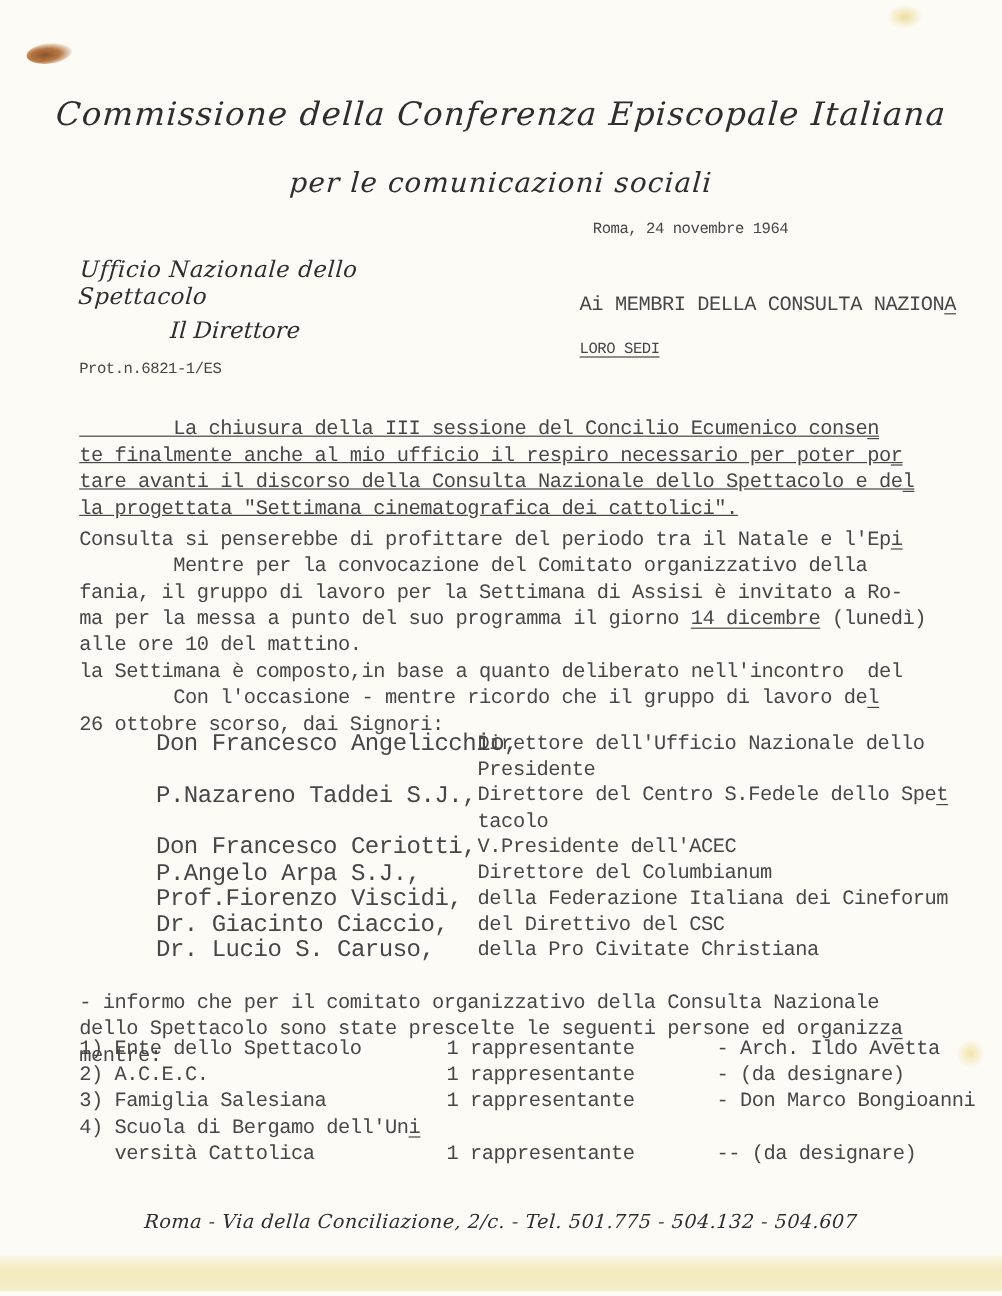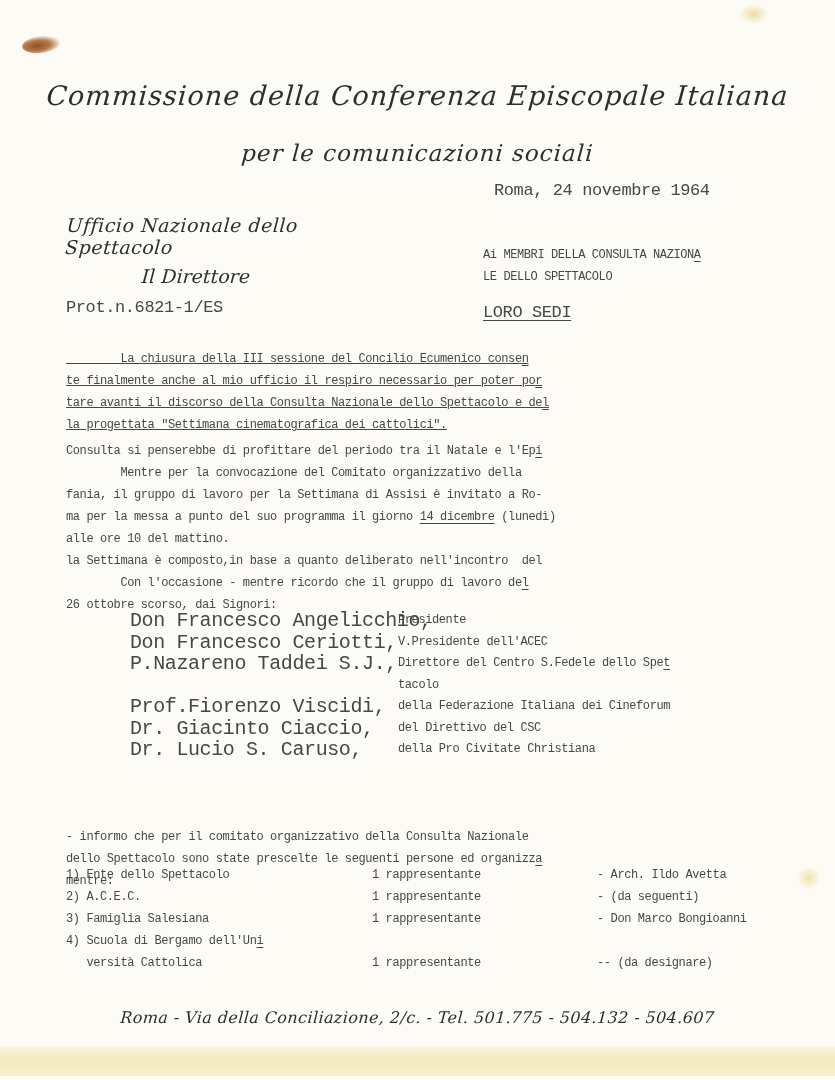--- a/index.html
+++ b/index.html
@@ -2,22 +2,22 @@
 <html><head>
 <meta charset="utf-8">
 <style>
   html,body{margin:0;padding:0;background:#d9d9d9;}
   .page{
     position:relative;width:835px;height:1080px;margin:0 auto;
     background:#fcfbf6;overflow:hidden;
     font-family:"Liberation Mono","DejaVu Sans Mono",monospace;
     color:#474747;
   }
-  .tw{white-space:pre;font-size:17px;line-height:22px;letter-spacing:-0.4px;}
-  .tline{white-space:pre;font-size:12px;line-height:22px;letter-spacing:-0.4px;}
+  .tw{white-space:pre;font-size:13px;line-height:22px;letter-spacing:-0.4px;}
+  .tline{white-space:pre;font-size:17px;line-height:22px;letter-spacing:-0.4px;}
   .u{text-decoration:underline;text-underline-offset:3px;}
   .script{font-family:"DejaVu Serif","Liberation Serif",serif;font-style:italic;color:#2e2e2e;}
   .lh1{position:absolute;top:80px;left:0;right:0;text-align:center;font-size:27px;letter-spacing:1px;transform:skewX(-4deg);}
   .lh2{position:absolute;top:140px;left:0;right:0;text-align:center;font-size:23px;letter-spacing:1px;transform:skewX(-4deg);}
   .dateline{position:absolute;top:180px;left:494px;}
   .sender{position:absolute;top:214px;left:66px;width:336px;}
   .sender .office{font-size:19px;letter-spacing:.5px;transform:skewX(-4deg);}
   .sender .role{font-size:19px;text-align:center;width:260px;margin-top:7px;transform:skewX(-4deg);}
   .sender .protocol{margin-top:10px;}
   .recipient{position:absolute;top:244px;left:483px;}
@@ -61,21 +61,20 @@
 
   <div class="sender">
     <div class="script office">Ufficio Nazionale dello Spettacolo</div>
     <div class="script role">Il Direttore</div>
     <div class="tw protocol">Prot.n.6821-1/ES</div>
   </div>
 
   <div class="recipient">
     <div id="recipient-lines">
         <div class="tline"><span>Ai MEMBRI DELLA CONSULTA NAZION</span><span class="u">A</span></div>
-        <div class="tline"><span>LE DELLO SPETTACOLO</span></div>
       </div>
     <div class="tw salutation">LORO SEDI</div>
   </div>
 
   <div class="para" id="para-0">
       <div class="tline"><span>        La chiusura della III sessione del Concilio Ecumenico conse</span><span class="u">n</span></div>
       <div class="tline"><span>te finalmente anche al mio ufficio il respiro necessario per poter po</span><span class="u">r</span></div>
       <div class="tline"><span>tare avanti il discorso della Consulta Nazionale dello Spettacolo e de</span><span class="u">l</span></div>
       <div class="tline"><span>la progettata "Settimana cinematografica dei cattolici".</span></div>
     </div>
@@ -94,34 +93,41 @@
   <div class="para" id="para-3">
       <div class="tline"><span>- informo che per il comitato organizzativo della Consulta Nazionale</span></div>
       <div class="tline"><span>dello Spettacolo sono state prescelte le seguenti persone ed organizz</span><span class="u">a</span></div>
       <div class="tline"><span>mentre:</span></div>
     </div>
 
   <div class="members" id="members">
       <div class="mrow">
         <div class="mname">Don Francesco Angelicchio,</div>
         <div class="mroles">
+          <div class="tline"><span>Direttore dell'Ufficio Nazionale dello</span></div>
           <div class="tline"><span>Presidente</span></div>
+        </div>
+      </div>
+      <div class="mrow">
+        <div class="mname">P.Nazareno Taddei S.J.,</div>
+        <div class="mroles">
+          <div class="tline"><span>Direttore del Centro S.Fedele dello Spe</span><span class="u">t</span></div>
+          <div class="tline"><span>tacolo</span></div>
         </div>
       </div>
       <div class="mrow">
         <div class="mname">Don Francesco Ceriotti,</div>
         <div class="mroles">
           <div class="tline"><span>V.Presidente dell'ACEC</span></div>
         </div>
       </div>
       <div class="mrow">
-        <div class="mname">P.Nazareno Taddei S.J.,</div>
+        <div class="mname">P.Angelo Arpa S.J.,</div>
         <div class="mroles">
-          <div class="tline"><span>Direttore del Centro S.Fedele dello Spe</span><span class="u">t</span></div>
-          <div class="tline"><span>tacolo</span></div>
+          <div class="tline"><span>Direttore del Columbianum</span></div>
         </div>
       </div>
       <div class="mrow">
         <div class="mname">Prof.Fiorenzo Viscidi,</div>
         <div class="mroles">
           <div class="tline"><span>della Federazione Italiana dei Cineforum</span></div>
         </div>
       </div>
       <div class="mrow">
         <div class="mname">Dr. Giacinto Ciaccio,</div>
@@ -139,21 +145,21 @@
 
   <div class="reps" id="reps">
       <div class="rrow">
         <div class="tline rc1"><span>1) Ente dello Spettacolo</span></div>
         <div class="tline rc2"><span>1 rappresentante</span></div>
         <div class="tline rc3"><span>- Arch. Ildo Avetta</span></div>
       </div>
       <div class="rrow">
         <div class="tline rc1"><span>2) A.C.E.C.</span></div>
         <div class="tline rc2"><span>1 rappresentante</span></div>
-        <div class="tline rc3"><span>- (da seguenti)</span></div>
+        <div class="tline rc3"><span>- (da designare)</span></div>
       </div>
       <div class="rrow">
         <div class="tline rc1"><span>3) Famiglia Salesiana</span></div>
         <div class="tline rc2"><span>1 rappresentante</span></div>
         <div class="tline rc3"><span>- Don Marco Bongioanni</span></div>
       </div>
       <div class="rrow">
         <div class="tline rc1"><span>4) Scuola di Bergamo dell'Un</span><span class="u">i</span></div>
         <div class="tline rc2"><span></span></div>
         <div class="tline rc3"><span></span></div>

